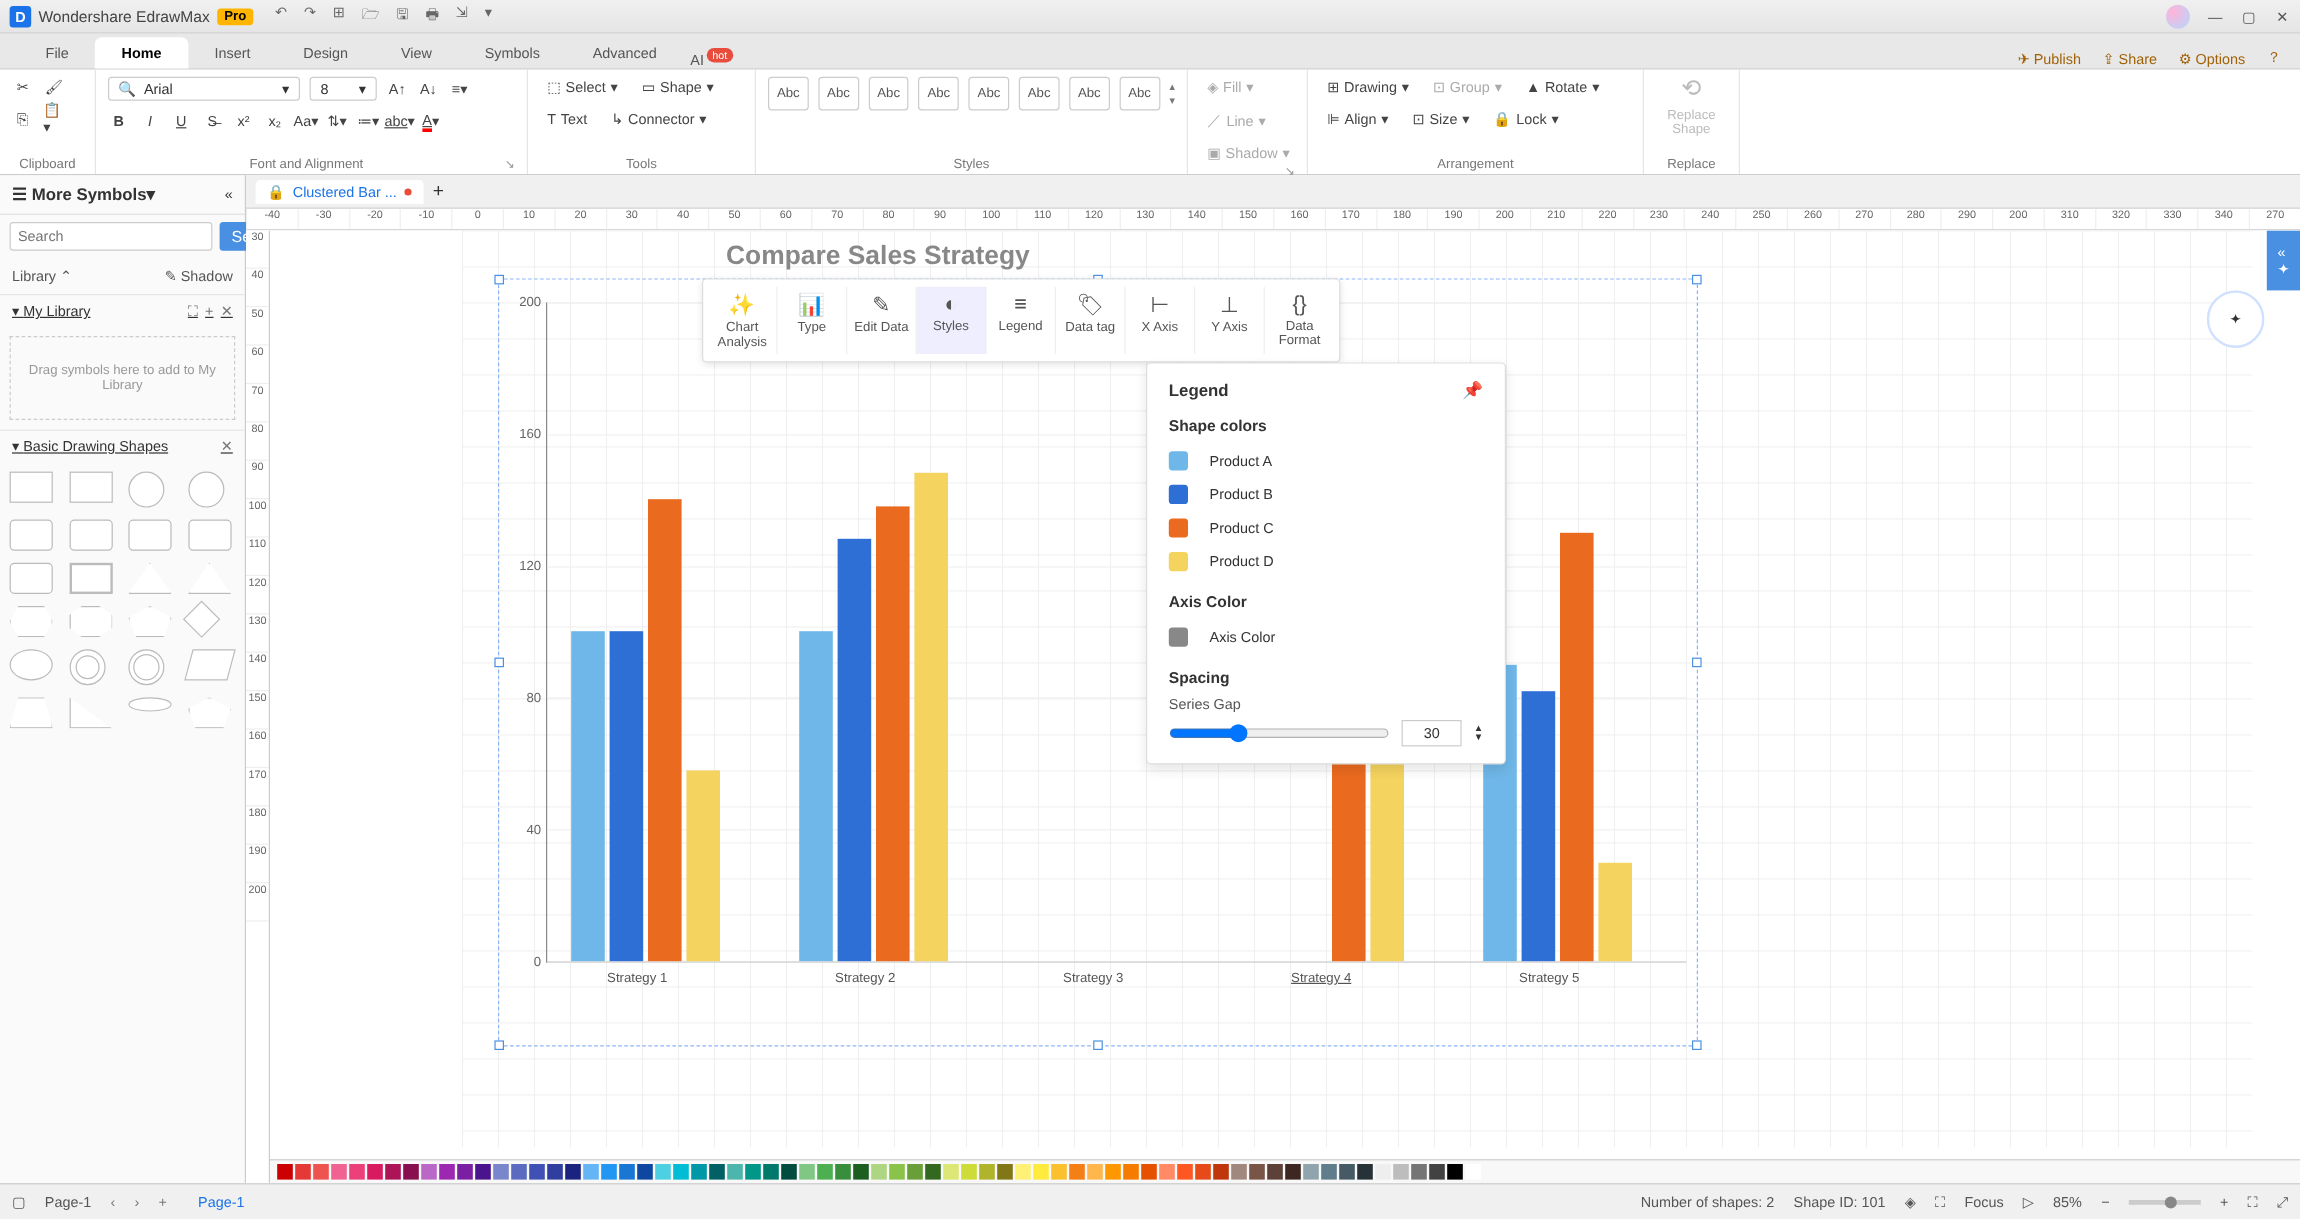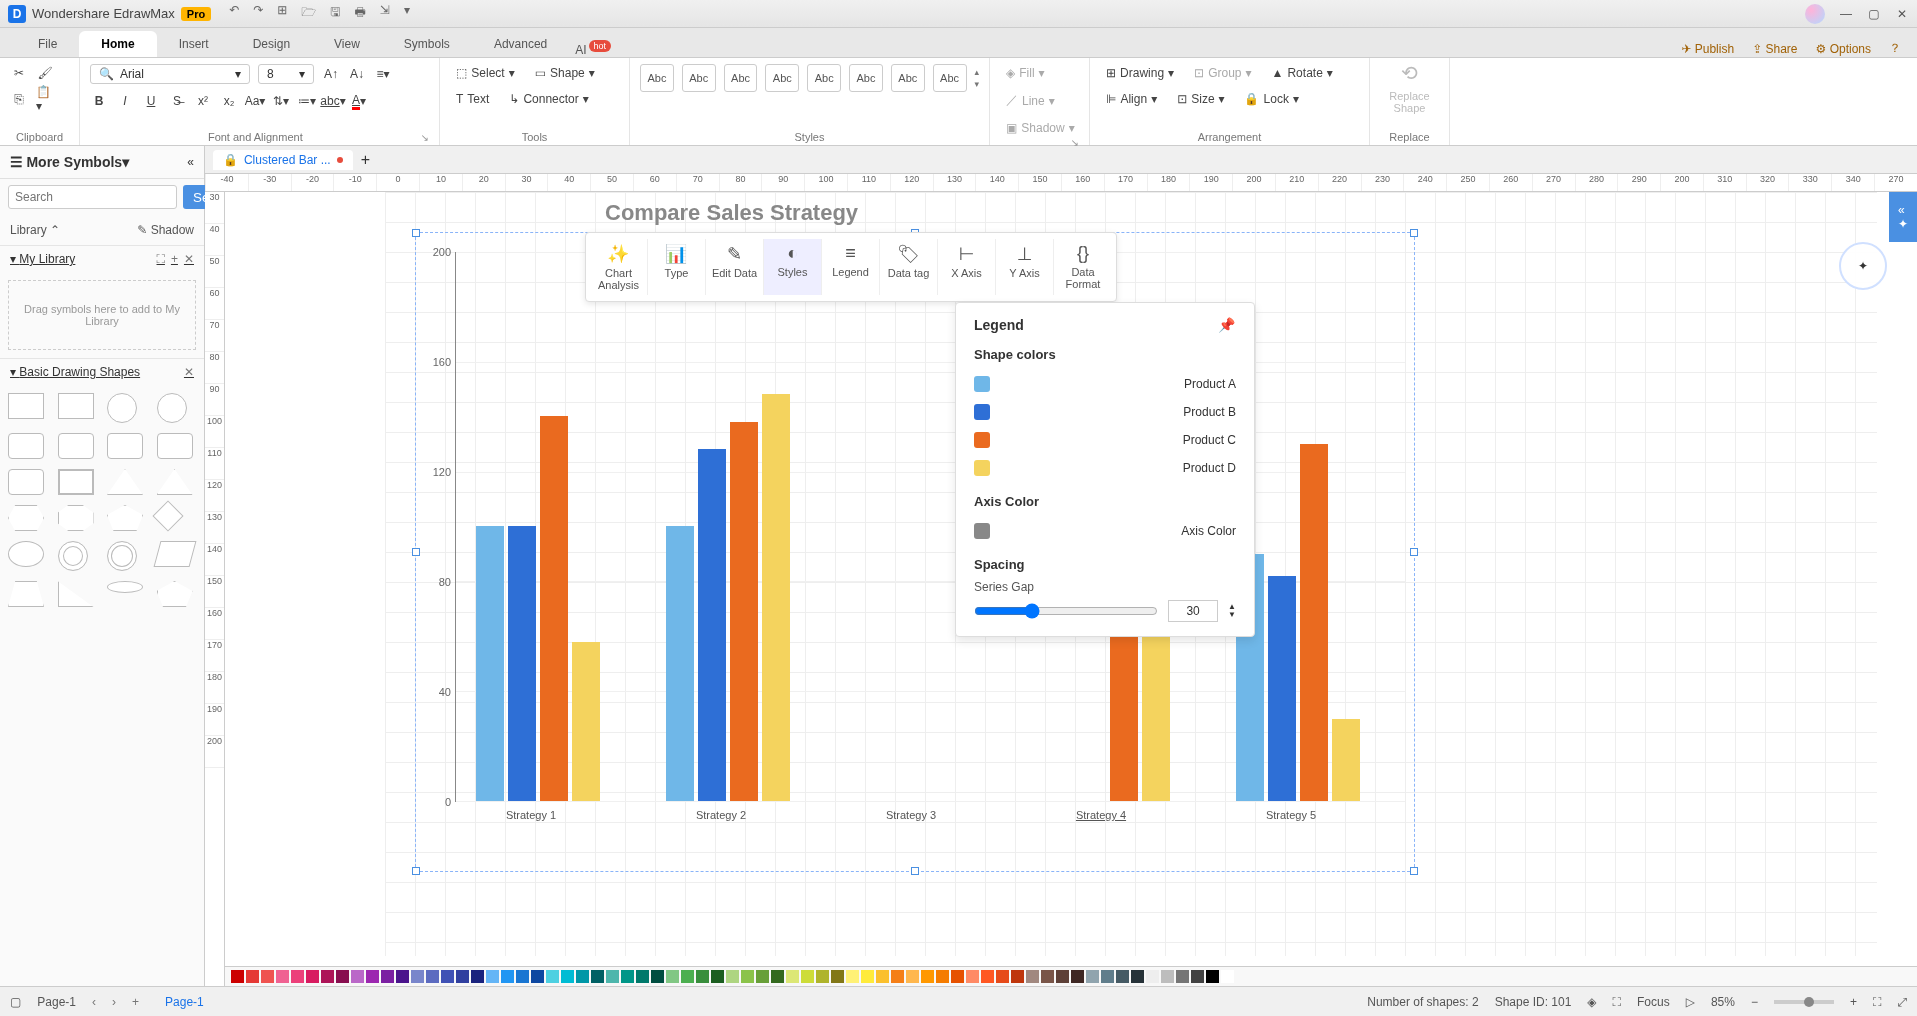--- a/index.html
+++ b/index.html
@@ -90,21 +90,21 @@
 .charttb { position: absolute; left: 380px; top: 40px; background: #fff; border: 1px solid #ddd; border-radius: 4px; box-shadow: 0 2px 6px rgba(0,0,0,0.1); display: flex; padding: 6px 4px; z-index: 20; }
 .charttb .tbtn { width: 58px; text-align: center; font-size: 11px; color: #555; padding: 4px 2px; cursor: pointer; border-right: 1px solid #eee; }
 .charttb .tbtn:last-child { border-right: none; }
 .charttb .tbtn .ticon { font-size: 18px; display: block; margin-bottom: 2px; }
 .charttb .tbtn.active { background: #eef; }
 
 
 .legendpanel { position: absolute; left: 750px; top: 110px; width: 300px; background: #fff; border: 1px solid #ddd; border-radius: 4px; box-shadow: 0 4px 10px rgba(0,0,0,0.1); padding: 14px 18px; z-index: 25; }
 .legendpanel .lphead { display: flex; justify-content: space-between; font-weight: bold; font-size: 14px; margin-bottom: 14px; }
 .legendpanel .sect { font-weight: bold; font-size: 13px; margin: 12px 0 8px; }
-.legenditem { display: flex; align-items: center; gap: 2px; padding: 6px 0; justify-content: space-between; }
+.legenditem { display: flex; align-items: center; gap: 18px; padding: 6px 0; }
 .swatch { width: 16px; height: 16px; border-radius: 3px; }
 .sliderrow { display: flex; align-items: center; gap: 10px; margin-top: 6px; }
 .sliderrow input[type=range] { flex: 1; }
 .sliderrow .numbox { border: 1px solid #ccc; padding: 3px 8px; width: 50px; text-align: center; }
 
 
 .colorbar { position: absolute; left: 205px; right: 0; bottom: 30px; height: 20px; background: #f8f8f8; display: flex; align-items: center; padding: 0 8px; gap: 2px; border-top: 1px solid #ccc; }
 .colorbar .cbico { margin-right: 6px; color: #666; }
 .colorbar .sw { width: 13px; height: 13px; }
 

